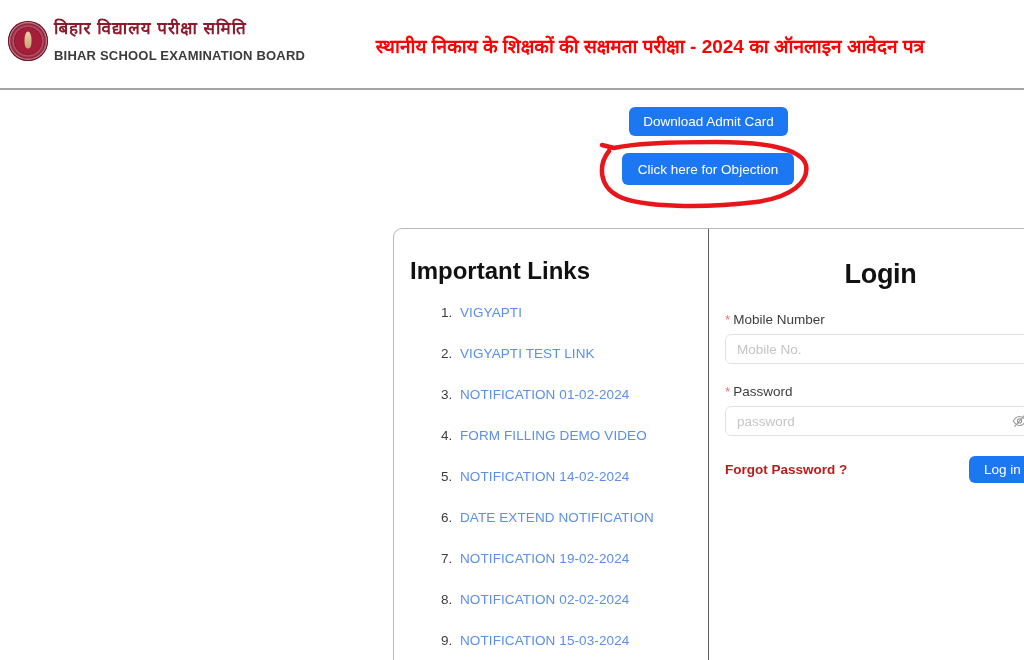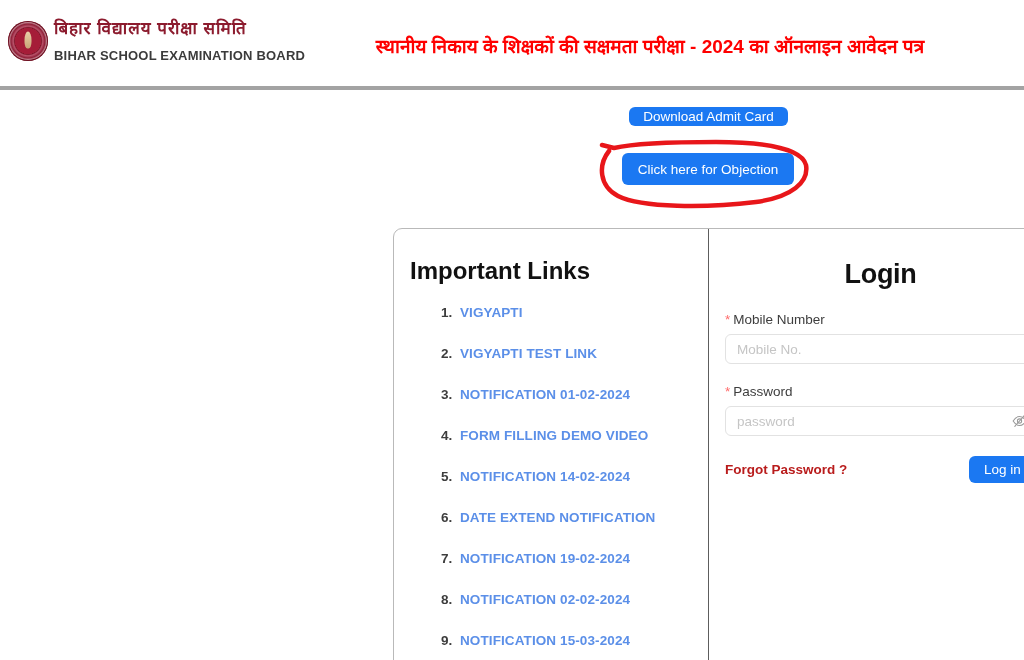--- a/index.html
+++ b/index.html
@@ -16,21 +16,21 @@
     position: relative;
   }
 
   
   #header {
     position: absolute;
     left: 0;
     top: 0;
     width: 1024px;
     height: 90px;
-    border-bottom: 4px solid #a3a3a3;
+    border-bottom: 2px solid #a3a3a3;
     box-sizing: border-box;
     background: #ffffff;
   }
   #brand {
     position: absolute;
     left: 8px;
     top: 20px;
     display: flex;
     align-items: center;
     gap: 6px;
@@ -95,21 +95,21 @@
     font-family: "Liberation Sans", sans-serif;
     font-size: 13.5px;
     cursor: pointer;
     padding: 0;
   }
   #btn-admit {
     position: absolute;
     left: 629px;
     top: 107px;
     width: 159px;
-    height: 19px;
+    height: 29px;
   }
   #btn-objection {
     position: absolute;
     left: 622px;
     top: 153px;
     width: 172px;
     height: 32px;
   }
 
   
@@ -152,21 +152,20 @@
   #links-list {
     margin: 0;
     padding: 0 0 0 46px;
     list-style: decimal;
     font-size: 13.5px;
     color: #3d3d3d;
   }
   #links-list li {
     margin-bottom: 26px;
     padding-left: 4px;
-    font-weight: bold;
   }
   #links-list li a {
     color: #5b8fe8;
     text-decoration: none;
     font-size: 13.5px;
     letter-spacing: 0.1px;
   }
 
   #login-pane {
     flex: 1 1 auto;

